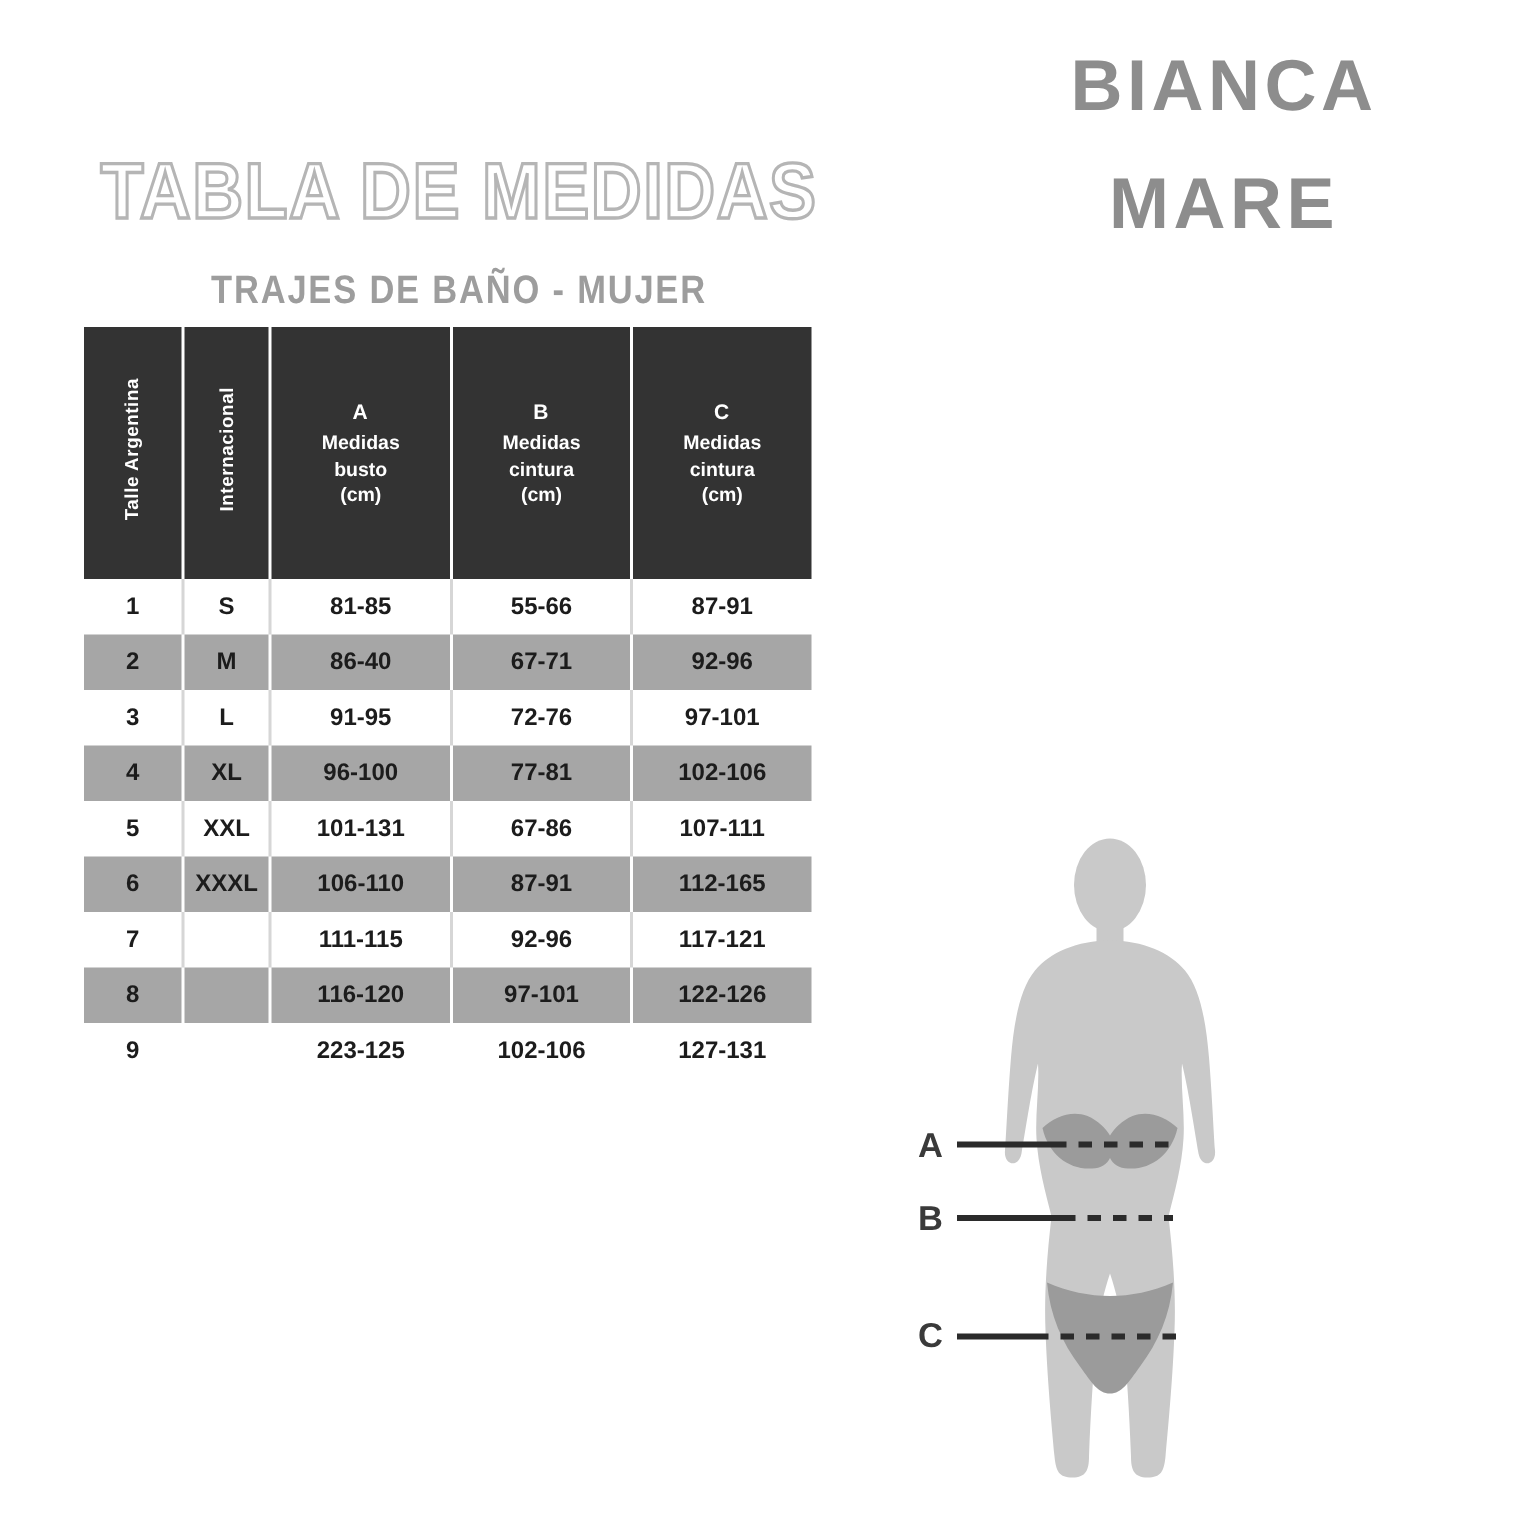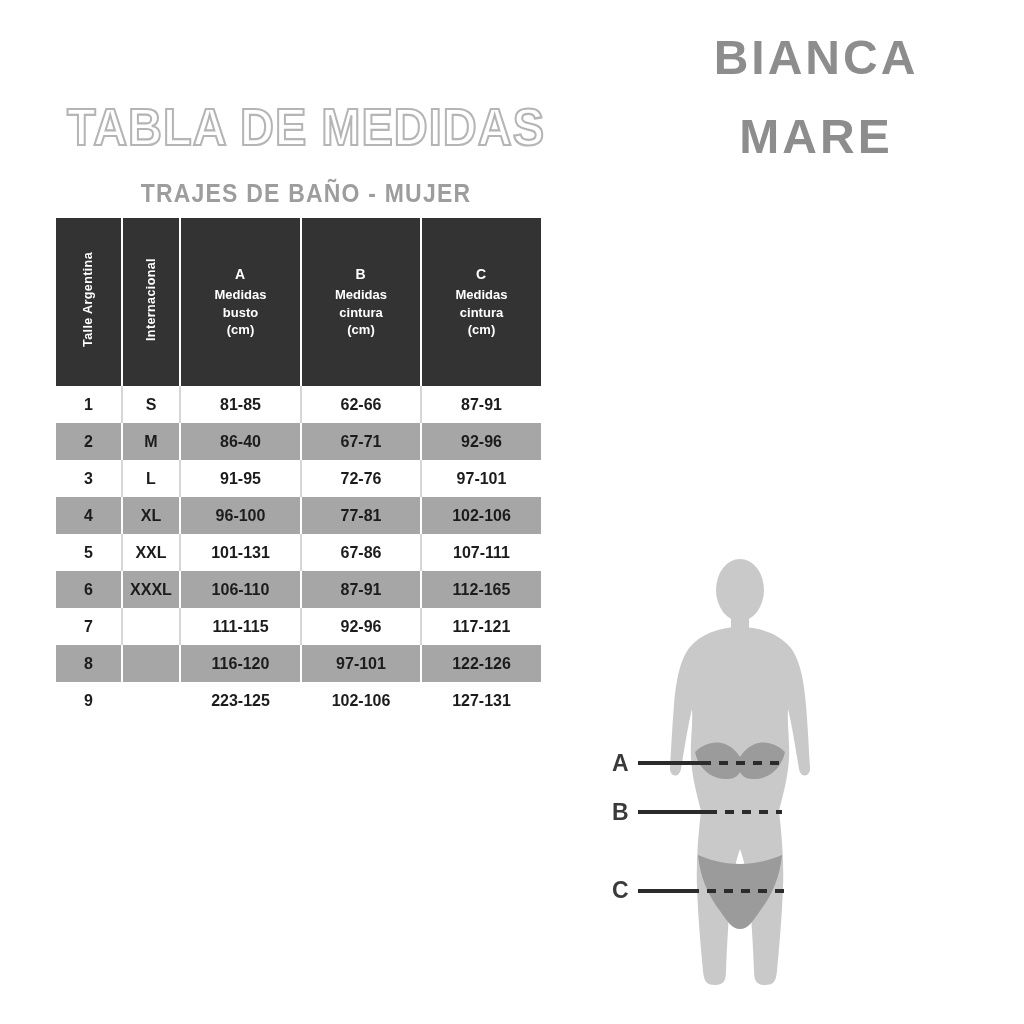--- a/index.html
+++ b/index.html
@@ -183,21 +183,21 @@
         <span class="hdr-small">cintura</span>
         <span class="hdr-small">(cm)</span>
       </th>
     </tr>
   </thead>
   <tbody>
     <tr class="plain">
       <td class="sep">1</td>
       <td class="sep">S</td>
       <td class="sep">81-85</td>
-      <td class="sep">62-66</td>
+      <td class="sep">55-66</td>
       <td>87-91</td>
     </tr>
     <tr class="alt">
       <td>2</td>
       <td>M</td>
       <td>86-40</td>
       <td>67-71</td>
       <td>92-96</td>
     </tr>
     <tr class="plain">

